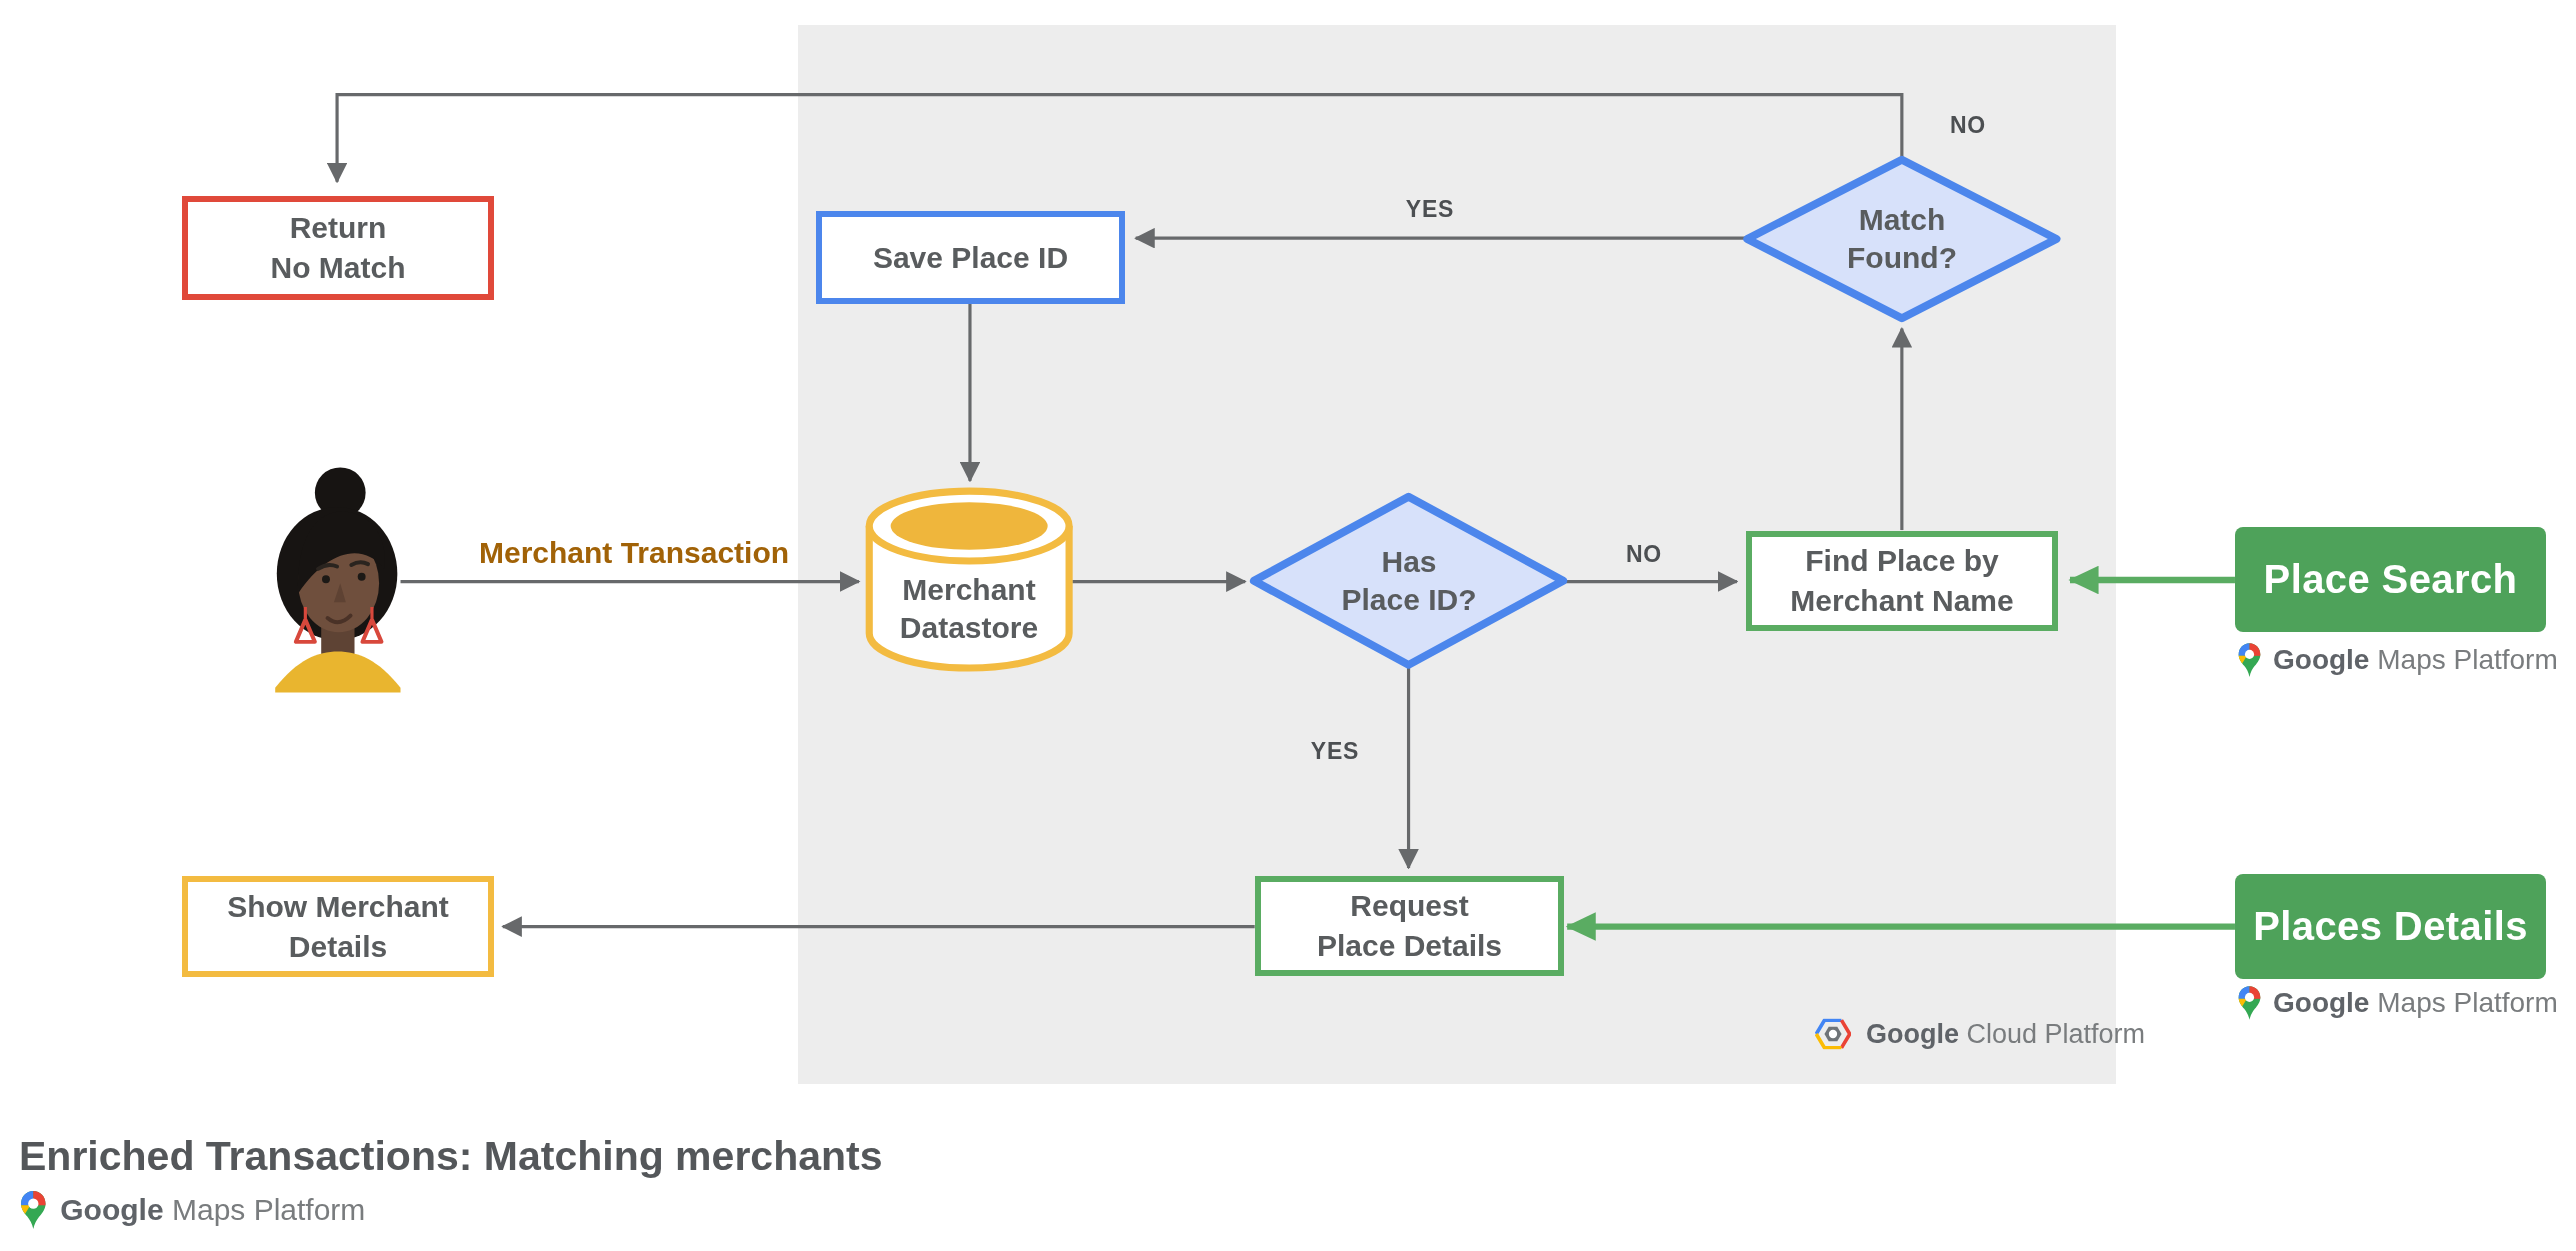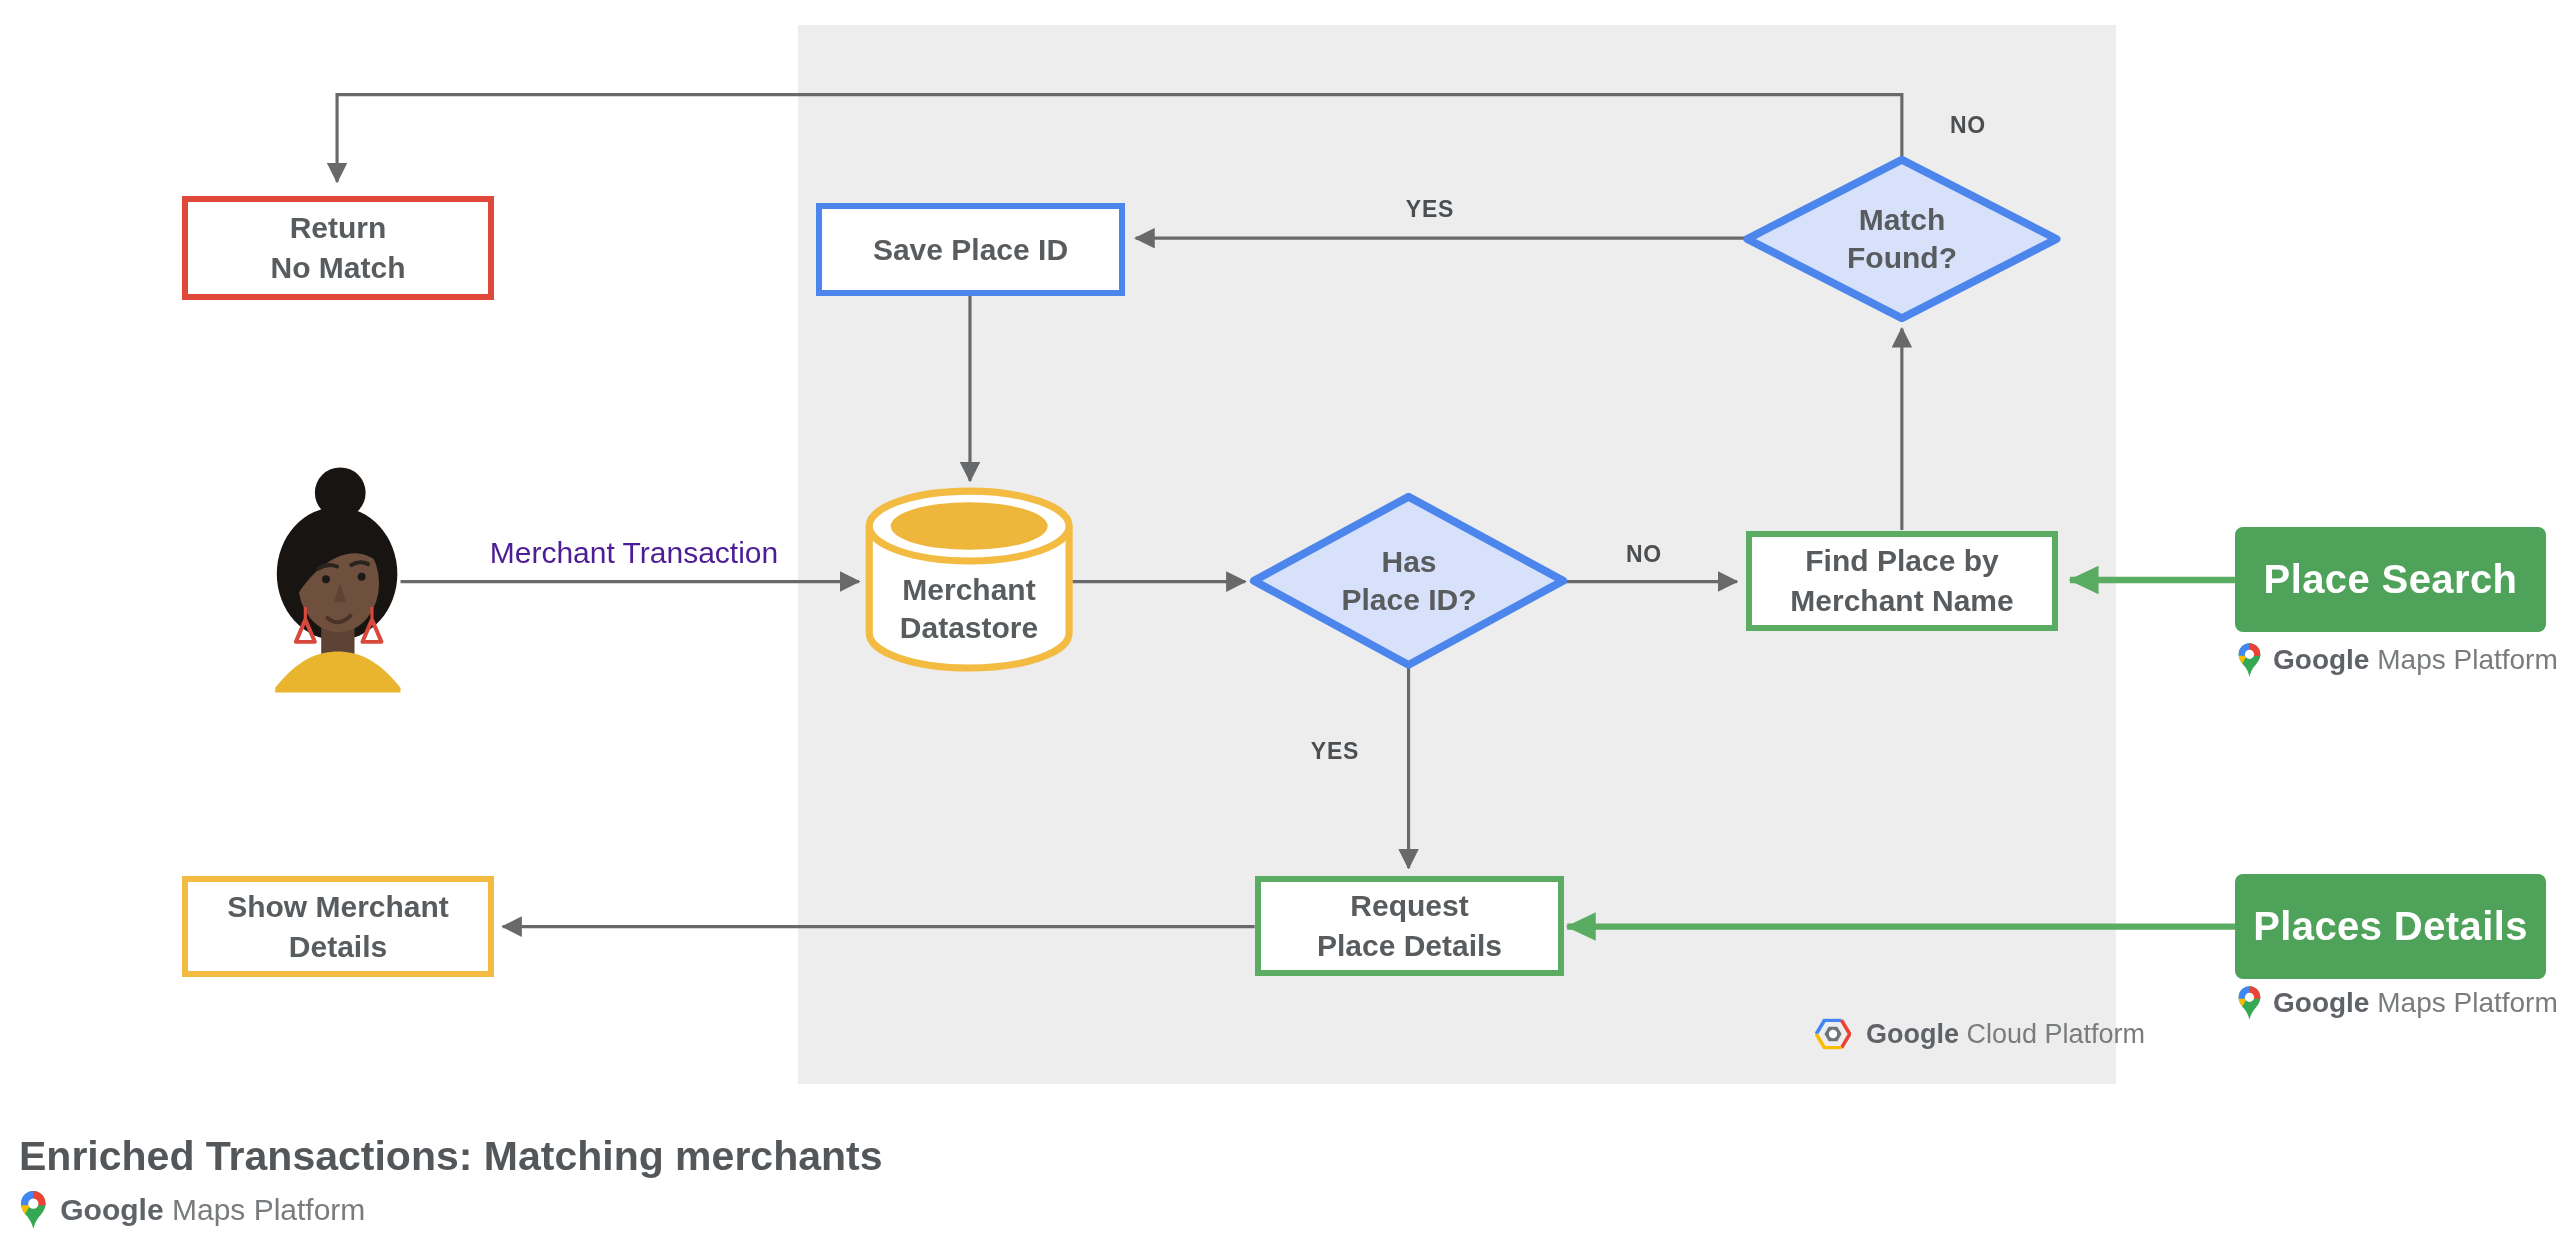--- a/index.html
+++ b/index.html
@@ -30,21 +30,21 @@
   .dlabel{
     position:absolute;transform:translate(-50%,-50%);text-align:center;
     font-weight:700;font-size:30px;line-height:38px;color:#595c5e;
   }
   .elabel{
     position:absolute;transform:translate(-50%,-50%);
     font-weight:700;font-size:23px;letter-spacing:0.8px;color:#4c4f52;white-space:nowrap;
   }
   .flowlabel{
     position:absolute;transform:translate(-50%,-50%);
-    font-weight:400;font-size:30px;color:#4c1d95;white-space:nowrap;
+    font-weight:700;font-size:30px;color:#a16207;white-space:nowrap;
   }
 
   .logo{
     position:absolute;display:flex;align-items:center;white-space:nowrap;
   }
   .logo .ltext{font-size:28px;color:#5F6368;}
   .logo .ltext .g{font-weight:600;color:#5F6368;}
   .logo .ltext .r{font-weight:400;color:#797c7e;}
   .logo svg{flex:0 0 auto;}
 
@@ -133,21 +133,21 @@
       <polygon points="112,226 136,226 124,198" fill="none" stroke="#d8483c" stroke-width="5" stroke-linejoin="round"></polygon>
       <path d="M2 290 L2 284 C30 248 56 238 81 238 C106 238 132 248 160 284 L160 290 Z" fill="#e9b52f"></path>
     </g>
   </svg>
 
   <div class="box red" style="left:182px;top:188px;width:312px;height:104px;margin-top:8px;">
     <div>Return</div>
     <div>No Match</div>
   </div>
 
-  <div class="box blue" style="left:816px;top:203px;width:309px;height:93px;">
+  <div class="box blue" style="left:816px;top:211px;width:309px;height:93px;">
     <div>Save Place ID</div>
   </div>
 
   <div class="box green" style="left:1746px;top:531px;width:312px;height:100px;">
     <div>Find Place by</div>
     <div>Merchant Name</div>
   </div>
 
   <div class="box green" style="left:1255px;top:876px;width:309px;height:100px;">
     <div>Request</div>

